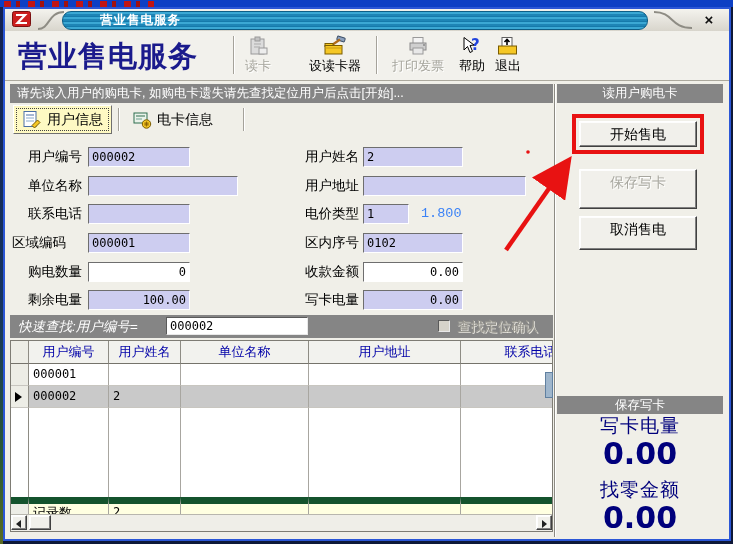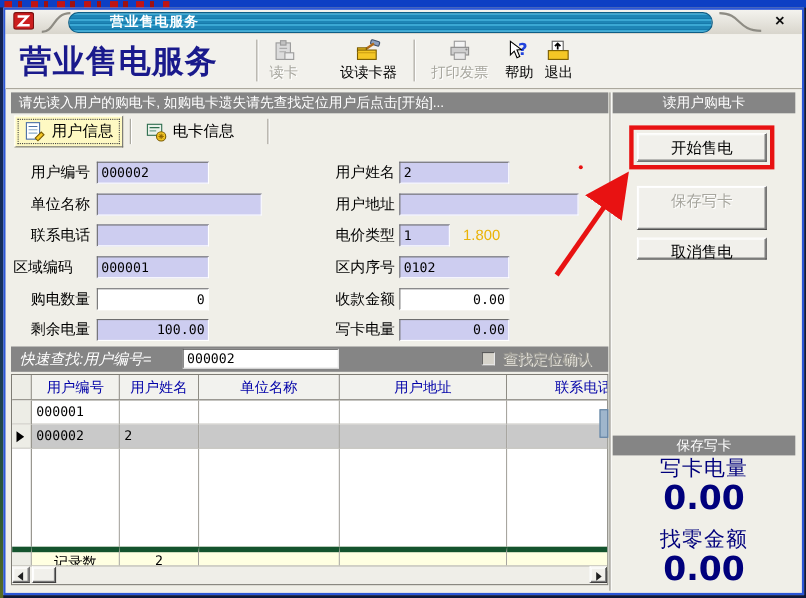--- a/index.html
+++ b/index.html
@@ -53,21 +53,21 @@
   .tab{position:absolute;top:105px;height:29px;display:flex;align-items:center;gap:5px;padding:0 8px;box-sizing:border-box;font-size:14px;color:#000;}
   .tab.active{background:#fef9c3;border:1px solid;border-color:#FFFFFF #6F6F6F #6F6F6F #FFFFFF;outline:1px dotted #444;outline-offset:-4px;}
   .tab-sep{position:absolute;top:108px;width:1px;height:23px;background:#A5A29A;box-shadow:1px 0 0 #FFFFFF;}
 
   
   .flabel{position:absolute;height:20px;line-height:20px;font-size:13.5px;color:#000;white-space:nowrap;}
   .finput{position:absolute;height:20px;box-sizing:border-box;border:1.5px solid;border-color:#6E6E6E #FFFFFF #FFFFFF #6E6E6E;
     background:#CDCDF0;font-family:"DejaVu Sans Mono","Liberation Mono",monospace;font-size:12px;color:#000;padding:0 3px;outline:none;}
   .finput.white{background:#FFFFFF;}
   .finput.num{text-align:right;}
-  .price-tag{position:absolute;font-size:13.5px;color:#eab308;height:20px;line-height:20px;font-family:Liberation Sans, sans-serif;}
+  .price-tag{position:absolute;font-size:13.5px;color:#3b82f6;height:20px;line-height:20px;font-family:Liberation Mono, monospace;}
 
   
   .qsbar{position:absolute;left:10px;top:315px;width:543px;height:23px;background:#858585;}
   .qs-label{position:absolute;left:8px;top:0;height:23px;line-height:23px;color:#FFFFFF;font-size:13.5px;font-style:italic;}
   .qs-input{position:absolute;left:156px;top:2px;width:142px;height:18px;box-sizing:border-box;
     border:1.5px solid;border-color:#5A5A5A #E8E8E8 #E8E8E8 #5A5A5A;background:#FFFFFF;
     font-family:"DejaVu Sans Mono","Liberation Mono",monospace;font-size:12px;padding:0 3px;outline:none;}
   .qs-check{position:absolute;left:428px;top:5px;width:12px;height:12px;background:#D6D3CA;
     border:1px solid;border-color:#5A5A5A #E8E8E8 #E8E8E8 #5A5A5A;box-sizing:border-box;}
   .qs-chklabel{position:absolute;left:447px;top:0;height:23px;line-height:23px;font-size:13.5px;
@@ -85,22 +85,22 @@
   .g-data .cell{border-right:1px solid #A8A6A0;border-bottom:1px solid #C8C6C0;box-sizing:border-box;
     font-family:"DejaVu Sans Mono","Liberation Mono",monospace;font-size:12px;line-height:21px;padding:0 4px;white-space:nowrap;overflow:hidden;}
   .g-data .sel{background:#EDEDE6;border-right:1px solid #8E8C84;padding:0;position:relative;}
   .g-data.selected .cell{background:#C9C9C9;}
   .g-data.selected .sel{background:#EDEDE6;}
   .marker{position:absolute;left:4px;top:6px;width:0;height:0;border-left:7px solid #000;border-top:5px solid transparent;border-bottom:5px solid transparent;}
   .g-fill{position:absolute;left:0;top:67px;width:590px;bottom:34px;display:grid;grid-template-columns:18px 80px 72px 128px 152px 140px;}
   .g-fill .cell{border-right:1px solid #A8A6A0;}
   .g-fill .sel{background:#FFFFFF;border-right:1px solid #8E8C84;}
   .g-foot{position:absolute;left:0;bottom:16px;height:18px;}
-  .g-foot .cell{background:#FFFFE1;border-right:1px solid #A8A6A0;border-top:5px solid #14532d;box-sizing:border-box;
-    font-size:13px;line-height:17px;padding:0 4px;white-space:nowrap;text-align:center;}
+  .g-foot .cell{background:#FFFFE1;border-right:1px solid #A8A6A0;border-top:7px solid #14532d;box-sizing:border-box;
+    font-size:13px;line-height:17px;padding:0 4px;white-space:nowrap;}
   .g-foot .sel{background:#EDEDE6;}
   .g-foot .cnt{font-family:"DejaVu Sans Mono","Liberation Mono",monospace;font-size:12px;}
 
   
   .hscroll{position:absolute;left:0;bottom:0;width:541px;height:16px;background:#EFEEE8;border-top:1px solid #B8B6AE;}
   .sc-btn{position:absolute;top:0;width:16px;height:15px;background:#F1F0EB;border:1px solid;
     border-color:#FFFFFF #404040 #404040 #FFFFFF;box-shadow:inset -1px -1px 0 #808080,inset 1px 1px 0 #FDFDFD;box-sizing:border-box;}
   .sc-thumb{position:absolute;left:18px;top:0;width:22px;height:15px;background:#F1F0EB;border:1px solid;
     border-color:#FFFFFF #404040 #404040 #FFFFFF;box-shadow:inset -1px -1px 0 #808080,inset 1px 1px 0 #FDFDFD;box-sizing:border-box;}
   .tri{position:absolute;top:4px;width:0;height:0;border-top:4px solid transparent;border-bottom:4px solid transparent;}
@@ -334,21 +334,21 @@
       <div class="sc-thumb"></div>
       <div class="sc-btn" style="right:0">
           <span class="tri right"></span>
         </div>
     </div>
   </div>
   <div class="vthumb"></div>
 
   <div class="rbtn" style="top:121px;height:26px;line-height:24px">开始售电</div>
   <div class="rbtn disabled" style="top:169px;height:40px;line-height:25px">保存写卡</div>
-  <div class="rbtn" style="top:216px;height:20px;line-height:25px">取消售电</div>
+  <div class="rbtn" style="top:216px;height:34px;line-height:25px">取消售电</div>
 
   <div class="graybar panel-head" style="top:396px;height:18px;line-height:18px">保存写卡</div>
   <div class="fee-label" style="top:413px">写卡电量</div>
   <div class="fee-value" style="top:436px">0.00</div>
   <div class="fee-label" style="top:477px">找零金额</div>
   <div class="fee-value" style="top:500px">0.00</div>
 
   <div class="anno-rect"></div>
   <svg class="anno-svg" width="125" height="135">
     <defs>

